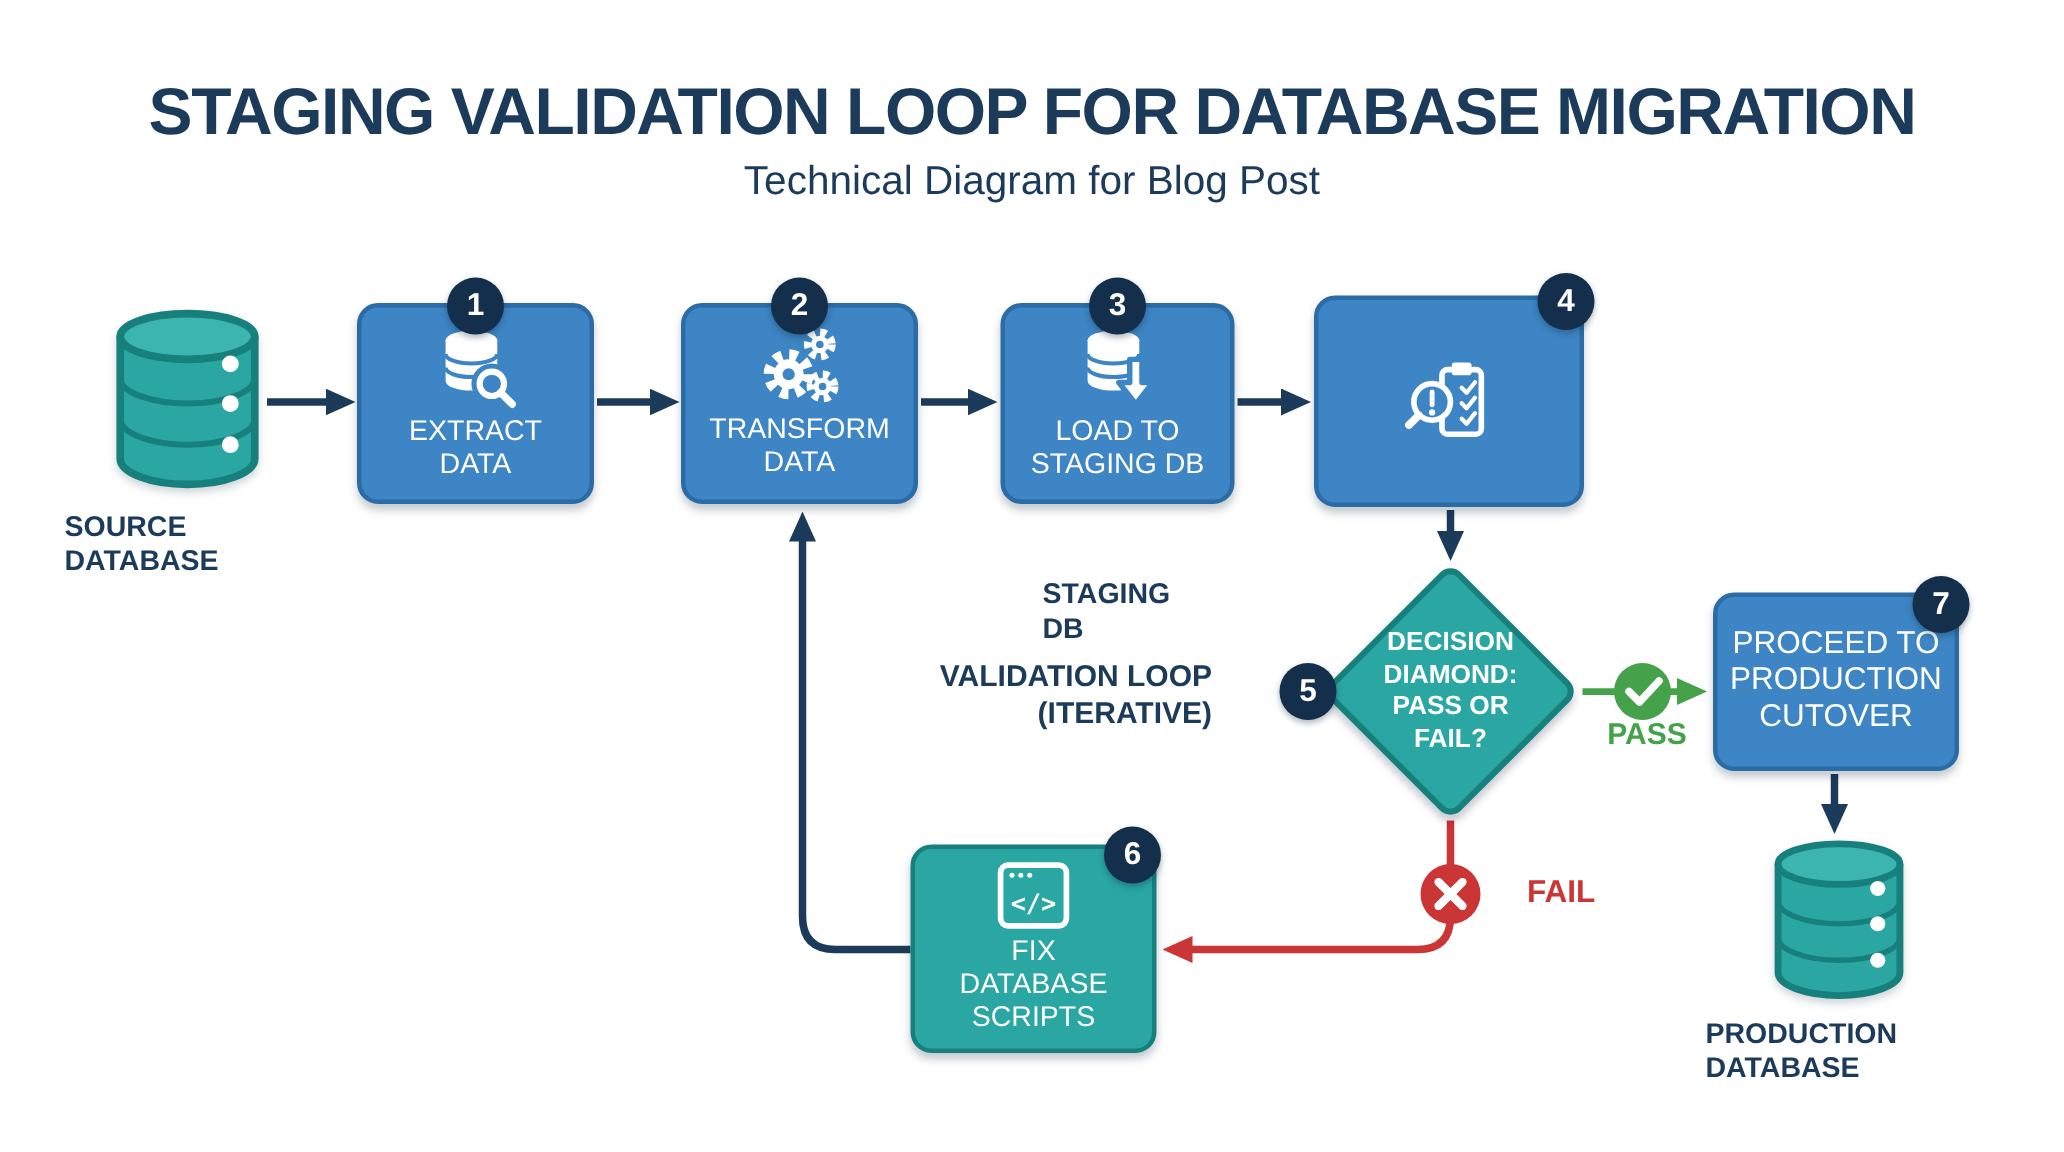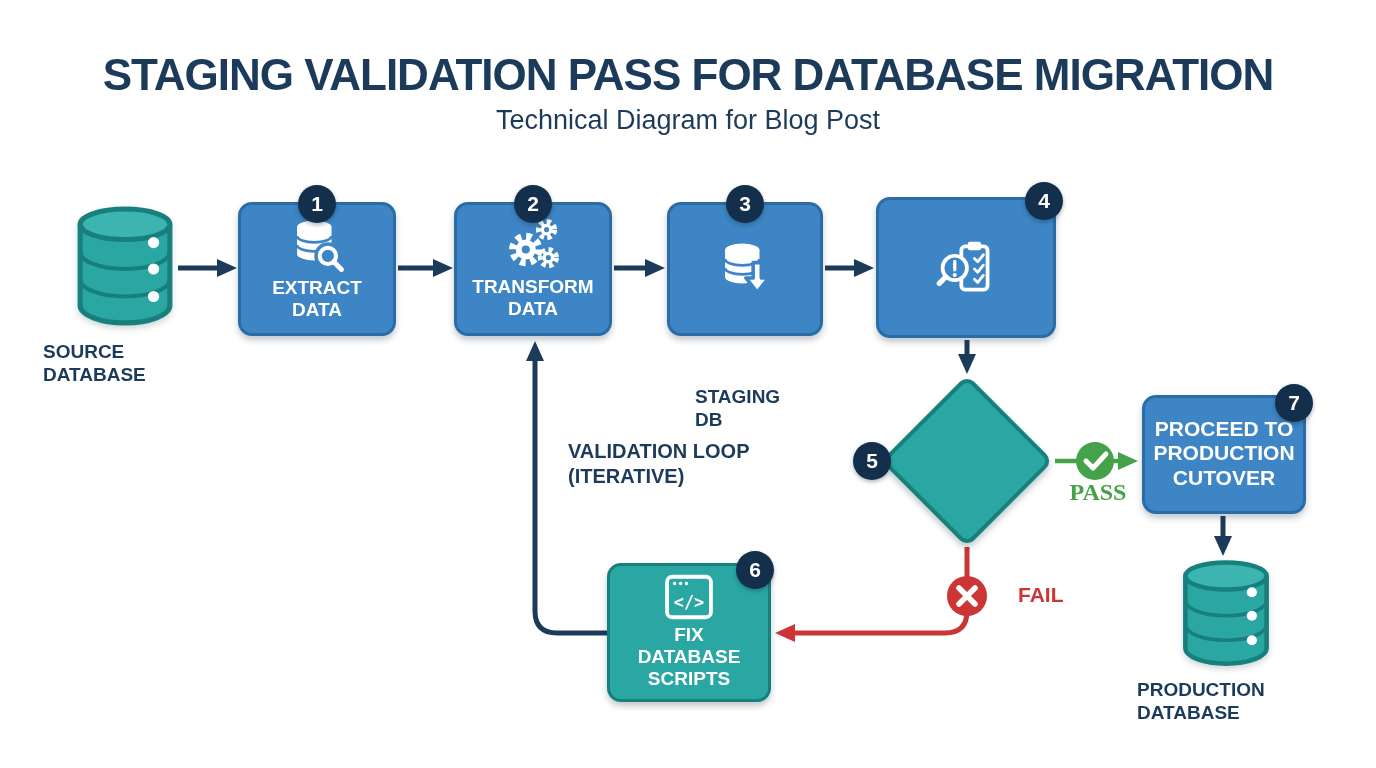--- a/index.html
+++ b/index.html
@@ -44,21 +44,21 @@
   .box{
     position:absolute;z-index:2;
     display:flex;flex-direction:column;align-items:center;justify-content:center;
     gap:3px;padding:6px 4px 8px;
     border-radius:14px;
     box-shadow:0 4px 6px rgba(15,40,60,.25);
   }
   .box.blue{background:var(--box-blue);border:3px solid var(--box-blue-border);}
   .box.teal{background:var(--teal);border:3px solid var(--teal-border);}
   .box-label{
-    color:#fff;font-weight:700;font-size:19px;line-height:1.15;
+    color:#fff;font-weight:400;font-size:19px;line-height:1.15;
     text-align:center;white-space:pre-line;
   }
   .icon{flex:0 0 auto;}
 
   .badge{
     position:absolute;z-index:3;
     width:38px;height:38px;border-radius:50%;
     background:var(--badge-navy);color:#fff;
     font-size:21px;font-weight:700;
     display:flex;align-items:center;justify-content:center;
@@ -80,38 +80,38 @@
   }
 
   .ext-label{
     position:absolute;z-index:2;
     color:var(--navy);font-weight:700;font-size:19px;line-height:1.2;
     text-align:left;white-space:pre-line;
   }
   .loop-label{
     position:absolute;z-index:2;left:568px;top:439px;width:240px;
     color:var(--navy);font-weight:700;font-size:20px;line-height:1.25;
-    text-align:left;white-space:pre-line;
+    text-align:right;white-space:pre-line;
   }
   .pass-label{
     position:absolute;z-index:3;left:1063px;top:479px;width:70px;
-    color:var(--green);font-weight:700;font-size:24px;text-align:center;font-family:Liberation Serif, serif;
+    color:var(--green);font-weight:700;font-size:20px;text-align:center;
   }
   .fail-label{
     position:absolute;z-index:3;left:1002px;top:583px;width:80px;
     color:var(--red);font-weight:700;font-size:21px;text-align:left;margin-left:16px;
   }
   .db-svg{filter:drop-shadow(0 3px 3px rgba(15,40,60,.2));}
 </style>
 </head>
 <body>
 
 <div id="canvas">
 
-  <div class="title">STAGING VALIDATION PASS FOR DATABASE MIGRATION</div>
+  <div class="title">STAGING VALIDATION LOOP FOR DATABASE MIGRATION</div>
   <div class="subtitle">Technical Diagram for Blog Post</div>
 
   <svg id="connectors" width="1376" height="768" viewBox="0 0 1376 768">
     <defs>
       <marker id="ah-navy" markerUnits="userSpaceOnUse" markerWidth="20" markerHeight="18" refX="4" refY="9" orient="auto">
         <path d="M0,0 L20,9 L0,18 Z" class="fill-navy"></path>
       </marker>
       <marker id="ah-green" markerUnits="userSpaceOnUse" markerWidth="20" markerHeight="18" refX="4" refY="9" orient="auto">
         <path d="M0,0 L20,9 L0,18 Z" class="fill-green"></path>
       </marker>
@@ -186,20 +186,22 @@
   </div>
 
   <div class="box blue" style="left:667px;top:202px;width:156px;height:134px;">
     <div class="badge badge-top">3</div>
     <svg class="icon" width="58" height="58" viewBox="0 0 64 64">
       <path d="M10,12 V42 A19,7 0 0 0 48,42 V12" fill="#fff"></path>
       <ellipse cx="29" cy="12" rx="19" ry="7" fill="#fff"></ellipse>
       <path d="M10,22 A19,7 0 0 0 48,22 M10,32 A19,7 0 0 0 48,32" fill="none" stroke="var(--box-blue)" stroke-width="3"></path>
       <path d="M41,26 h9 v17 h8 l-12.5,16 -12.5,-16 h8 z" fill="#fff" stroke="var(--box-blue)" stroke-width="4" stroke-linejoin="round"></path>
     </svg>
+    <div class="box-label">LOAD TO
+STAGING DB</div>
   </div>
   <div class="ext-label" style="left:695px;top:347px;width:100px;margin-top:39px;">STAGING
 DB</div>
 
   <div class="box blue" style="left:876px;top:197px;width:180px;height:141px;">
     <div class="badge" style="right:-10px;top:-18px;">4</div>
     <svg class="icon" width="60" height="60" viewBox="0 0 64 60">
       <rect x="27" y="8" width="28" height="46" rx="4" fill="none" stroke="#fff" stroke-width="4"></rect>
       <rect x="34" y="3" width="14" height="9" rx="2" fill="#fff"></rect>
       <g stroke="#fff" stroke-width="3" fill="none" stroke-linecap="round" stroke-linejoin="round">
@@ -208,20 +210,24 @@
         <path d="M41,43 l3.5,3.5 l6,-7.5"></path>
       </g>
       <circle cx="20" cy="31" r="13" fill="var(--box-blue)" stroke="#fff" stroke-width="4"></circle>
       <line x1="20" y1="24" x2="20" y2="33" stroke="#fff" stroke-width="3.5" stroke-linecap="round"></line>
       <circle cx="20" cy="38.5" r="2.2" fill="#fff"></circle>
       <line x1="10.5" y1="40.5" x2="3.5" y2="47.5" stroke="#fff" stroke-width="5.5" stroke-linecap="round"></line>
     </svg>
   </div>
 
   <div class="diamond"></div>
+  <div class="diamond-label">DECISION
+DIAMOND:
+PASS OR
+FAIL?</div>
   <div class="badge" style="left:853px;top:442px;">5</div>
 
   <div class="box teal" style="left:607px;top:563px;width:164px;height:139px;">
     <div class="badge" style="right:-6px;top:-15px;">6</div>
     <svg class="icon" width="54" height="48" viewBox="0 0 64 56">
       <rect x="6" y="4" width="52" height="48" rx="6" fill="none" stroke="#fff" stroke-width="4.5"></rect>
       <circle cx="15" cy="12" r="2" fill="#fff"></circle>
         <circle cx="22" cy="12" r="2" fill="#fff"></circle>
         <circle cx="29" cy="12" r="2" fill="#fff"></circle>
       <text x="32" y="41" text-anchor="middle" font-size="20" font-weight="700" fill="#fff" font-family="'DejaVu Sans Mono', monospace">&lt;/&gt;</text>

